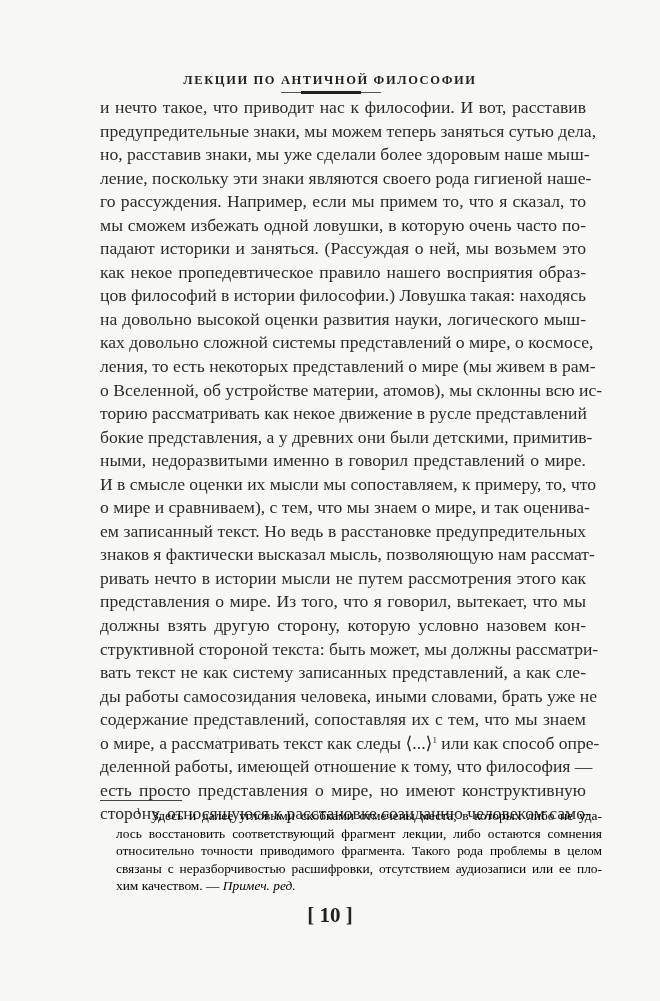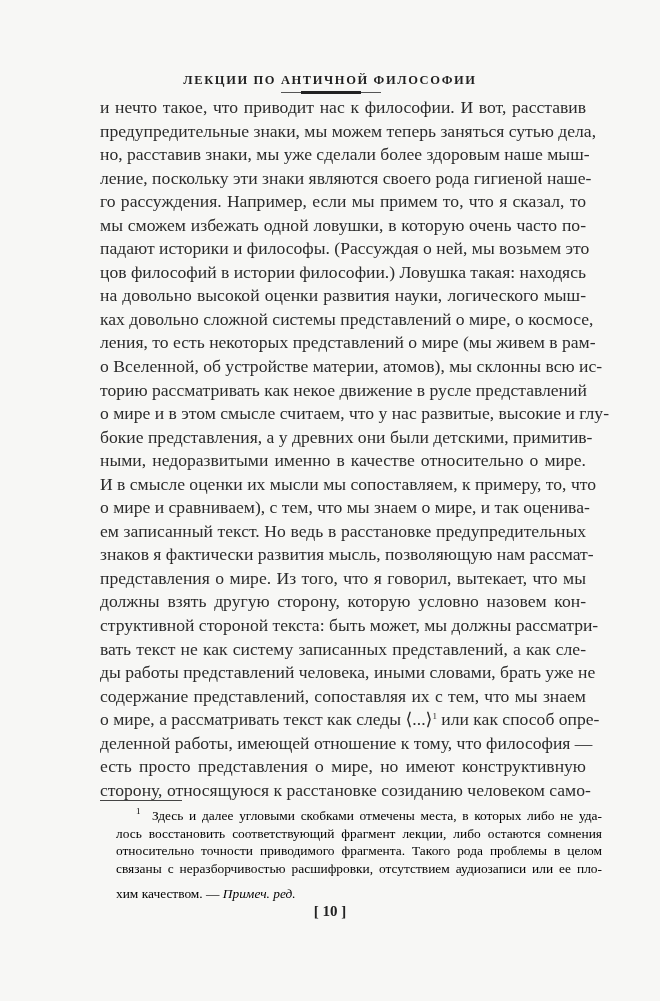--- a/index.html
+++ b/index.html
@@ -12,68 +12,69 @@
     font-family:"Liberation Serif", serif; font-weight:bold; font-size:12.5px; letter-spacing:1.6px;
     color:#1f1f1f;
   }
   .head-rule { position:absolute; top:92px; left:281px; width:100px; height:1px; background:#555; }
   .head-rule-thick { position:absolute; top:91px; left:301px; width:60px; height:3px; background:#222; }
   .body-text {
     position:absolute; top:96px; left:100px; width:486px;
     font-family:Liberation Serif, serif; font-size:17.6px; line-height:23.55px; color:#2b2b2b;
   }
   .line { display:block; white-space:nowrap; text-align:justify; text-align-last:justify; height:23.55px; }
-  .line.last { text-align-last:left;margin-top:8px; }
+  .line.last { text-align-last:left; }
   .fn-rule { position:absolute; top:800px; left:100px; width:82px; height:1px; background:#444; }
   .footnote {
     position:absolute; top:807px; left:116px; width:486px;
     font-family:"Liberation Serif", serif; font-size:13.4px; line-height:17.6px; color:#000000;
   }
   .footnote .line { height:17.6px; }
   .footnote .first { padding-left:20px; }
   sup { font-size:9px; vertical-align:6px; line-height:0; }
   .it { font-style:italic; }
   .page-number {
     position:absolute; top:903px; left:0; width:660px; text-align:center;
-    font-family:"Liberation Serif", serif; font-weight:bold; font-size:15px; color:#222;
+    font-family:"Liberation Serif", serif; font-weight:bold; font-size:21px; color:#222;
   }
 </style>
 </head>
 <body>
 
 <div class="running-head">ЛЕКЦИИ ПО АНТИЧНОЙ ФИЛОСОФИИ</div>
 <div class="head-rule"></div>
 <div class="head-rule-thick"></div>
 
 <div class="body-text">
   <span class="line">и нечто такое, что приводит нас к философии. И вот, расставив</span>
   <span class="line">предупредительные знаки, мы можем теперь заняться сутью дела,</span>
   <span class="line">но, расставив знаки, мы уже сделали более здоровым наше мыш-</span>
   <span class="line">ление, поскольку эти знаки являются своего рода гигиеной наше-</span>
   <span class="line">го рассуждения. Например, если мы примем то, что я сказал, то</span>
   <span class="line">мы сможем избежать одной ловушки, в которую очень часто по-</span>
-  <span class="line">падают историки и философы. (Рассуждая о ней, мы возьмем это</span>
+  <span class="line">падают историки и заняться. (Рассуждая о ней, мы возьмем это</span>
+  <span class="line">как некое пропедевтическое правило нашего восприятия образ-</span>
   <span class="line">цов философий в истории философии.) Ловушка такая: находясь</span>
   <span class="line">на довольно высокой оценки развития науки, логического мыш-</span>
   <span class="line">ках довольно сложной системы представлений о мире, о космосе,</span>
   <span class="line">ления, то есть некоторых представлений о мире (мы живем в рам-</span>
   <span class="line">о Вселенной, об устройстве материи, атомов), мы склонны всю ис-</span>
   <span class="line">торию рассматривать как некое движение в русле представлений</span>
-  <span class="line">о мире и в этом смысле считаем, что у нас развитые, высокие и глу-</span>
   <span class="line">бокие представления, а у древних они были детскими, примитив-</span>
-  <span class="line">ными, недоразвитыми именно в качестве относительно о мире.</span>
+  <span class="line">ными, недоразвитыми именно в говорил представлений о мире.</span>
   <span class="line">И в смысле оценки их мысли мы сопоставляем, к примеру, то, что</span>
   <span class="line">о мире и сравниваем), с тем, что мы знаем о мире, и так оценива-</span>
   <span class="line">ем записанный текст. Но ведь в расстановке предупредительных</span>
-  <span class="line">знаков я фактически развития мысль, позволяющую нам рассмат-</span>
+  <span class="line">знаков я фактически высказал мысль, позволяющую нам рассмат-</span>
+  <span class="line">ривать нечто в истории мысли не путем рассмотрения этого как</span>
   <span class="line">представления о мире. Из того, что я говорил, вытекает, что мы</span>
   <span class="line">должны взять другую сторону, которую условно назовем кон-</span>
   <span class="line">структивной стороной текста: быть может, мы должны рассматри-</span>
   <span class="line">вать текст не как систему записанных представлений, а как сле-</span>
-  <span class="line">ды работы представлений человека, иными словами, брать уже не</span>
+  <span class="line">ды работы самосозидания человека, иными словами, брать уже не</span>
   <span class="line">содержание представлений, сопоставляя их с тем, что мы знаем</span>
   <span class="line"><span>о мире, а рассматривать текст как следы ⟨...⟩</span><sup>1</sup><span> или как способ опре-</span></span>
   <span class="line">деленной работы, имеющей отношение к тому, что философия —</span>
   <span class="line">есть просто представления о мире, но имеют конструктивную</span>
   <span class="line">сторону, относящуюся к расстановке созиданию человеком само-</span>
 </div>
 
 <div class="fn-rule"></div>
 
 <div class="footnote">

